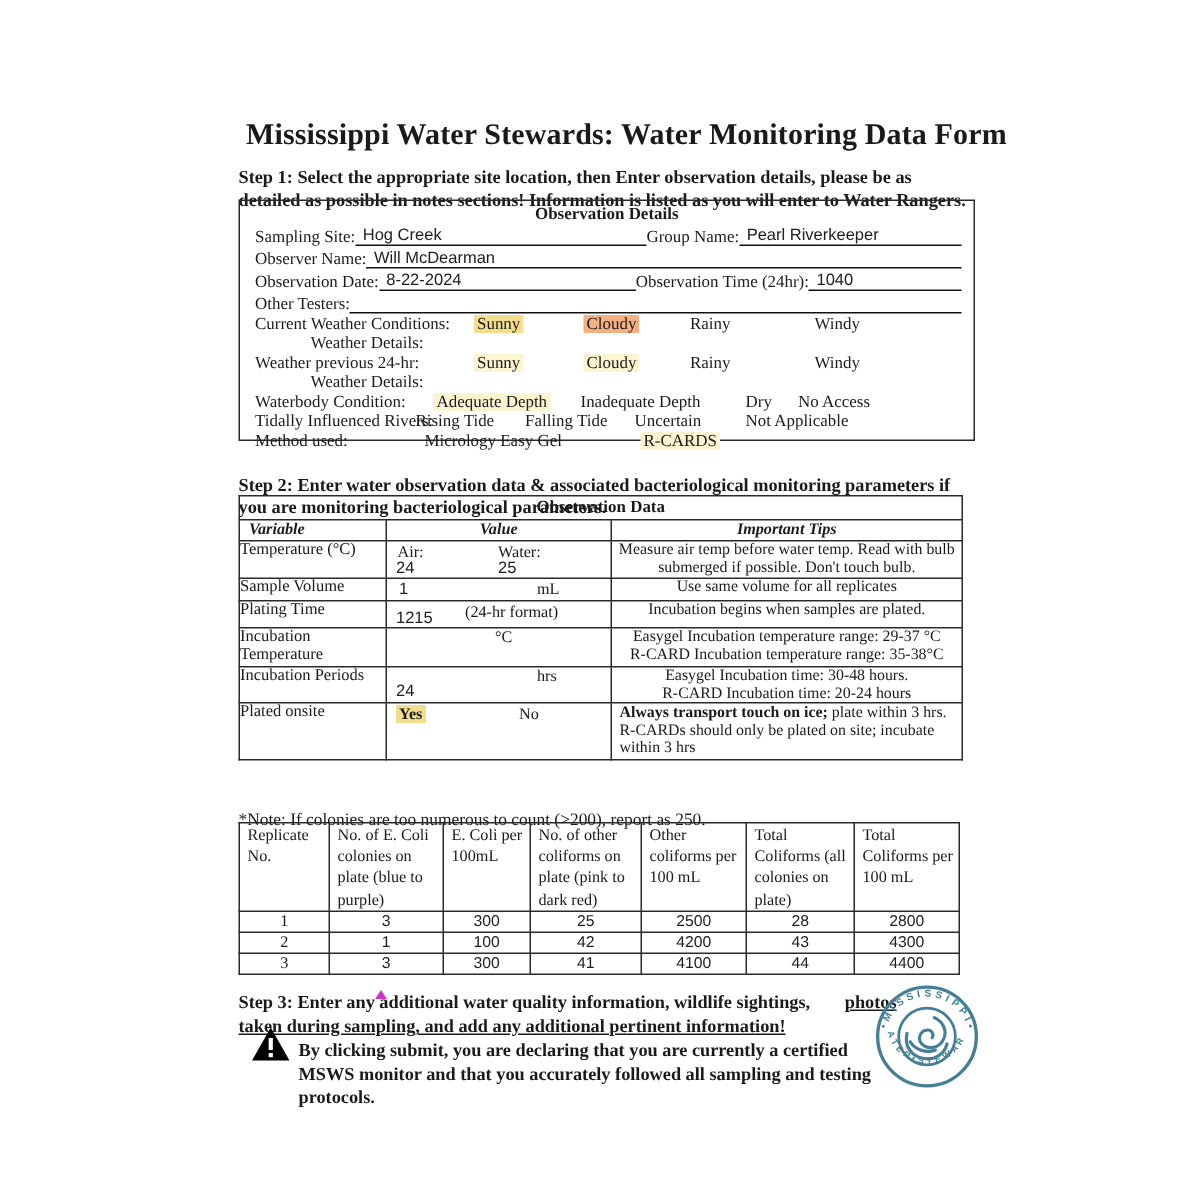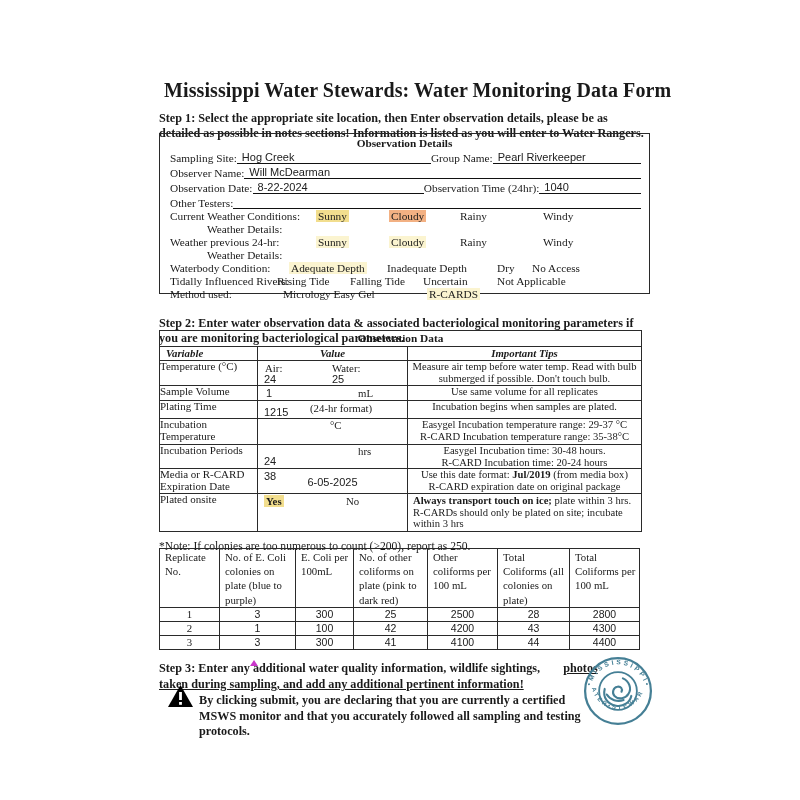--- a/index.html
+++ b/index.html
@@ -209,30 +209,20 @@
     </tr>
     <tr style="height:23px;">
       <td class="var">Incubation Periods</td>
       <td class="vcell">
         <span class="v" style="left:6px;top:10px;">24</span>
         <span class="sv" style="left:100px;top:0;">hrs</span>
       </td>
       <td class="tip b">
         <div>Easygel Incubation time:  30-48 hours.</div>
         <div>R-CARD Incubation time: 20-24 hours</div>
-      </td>
-    </tr>
-    <tr style="height:25px;">
-      <td class="var">Media or R-CARD Expiration Date</td>
-      <td class="vcell">
-        <span class="v" style="left:0;right:0;top:7px;text-align:center;width:100%;">6-05-2025</span>
-      </td>
-      <td class="tip">
-        <div><span>Use this date format: </span><b>Jul/2019</b><span> (from media box)</span></div>
-        <div>R-CARD expiration date on original package</div>
       </td>
     </tr>
     <tr style="height:38px;">
       <td class="var">Plated onsite</td>
       <td class="vcell">
         <span class="sv hl-gold" style="left:6px;top:1px;font-weight:bold;">Yes</span>
         <span class="sv" style="left:88px;top:1px;">No</span>
       </td>
       <td class="tip left">
         <b>Always transport touch on ice;</b><span> plate within 3 hrs. R-CARDs should only be plated on site; incubate within 3 hrs</span>

